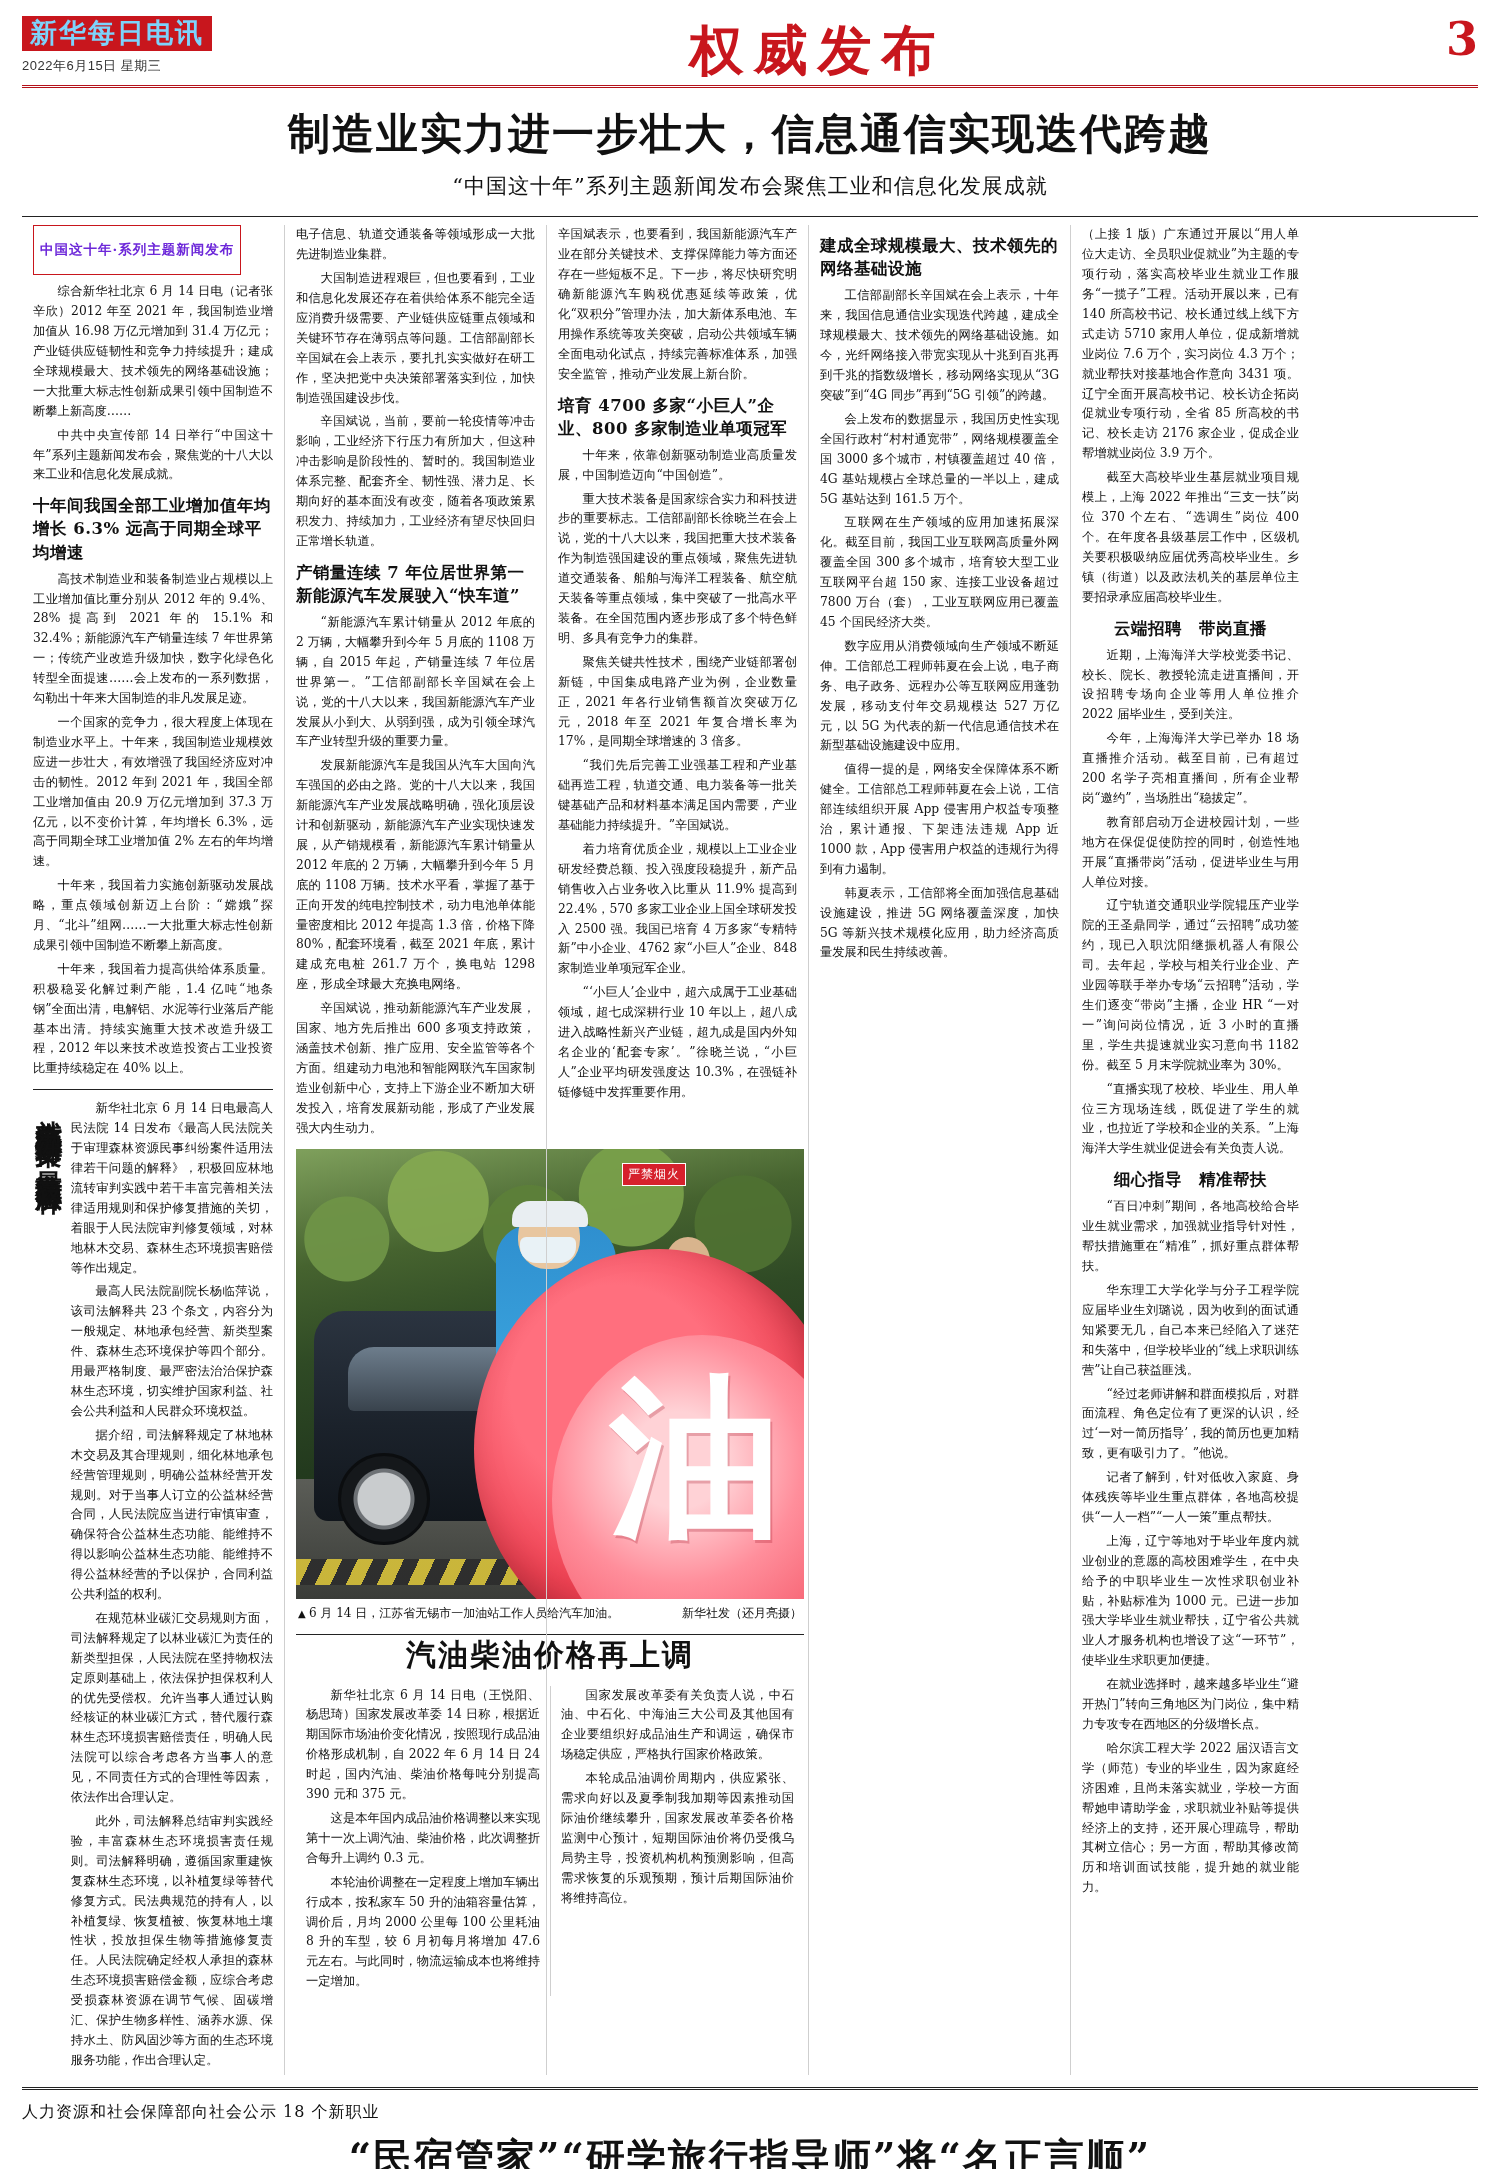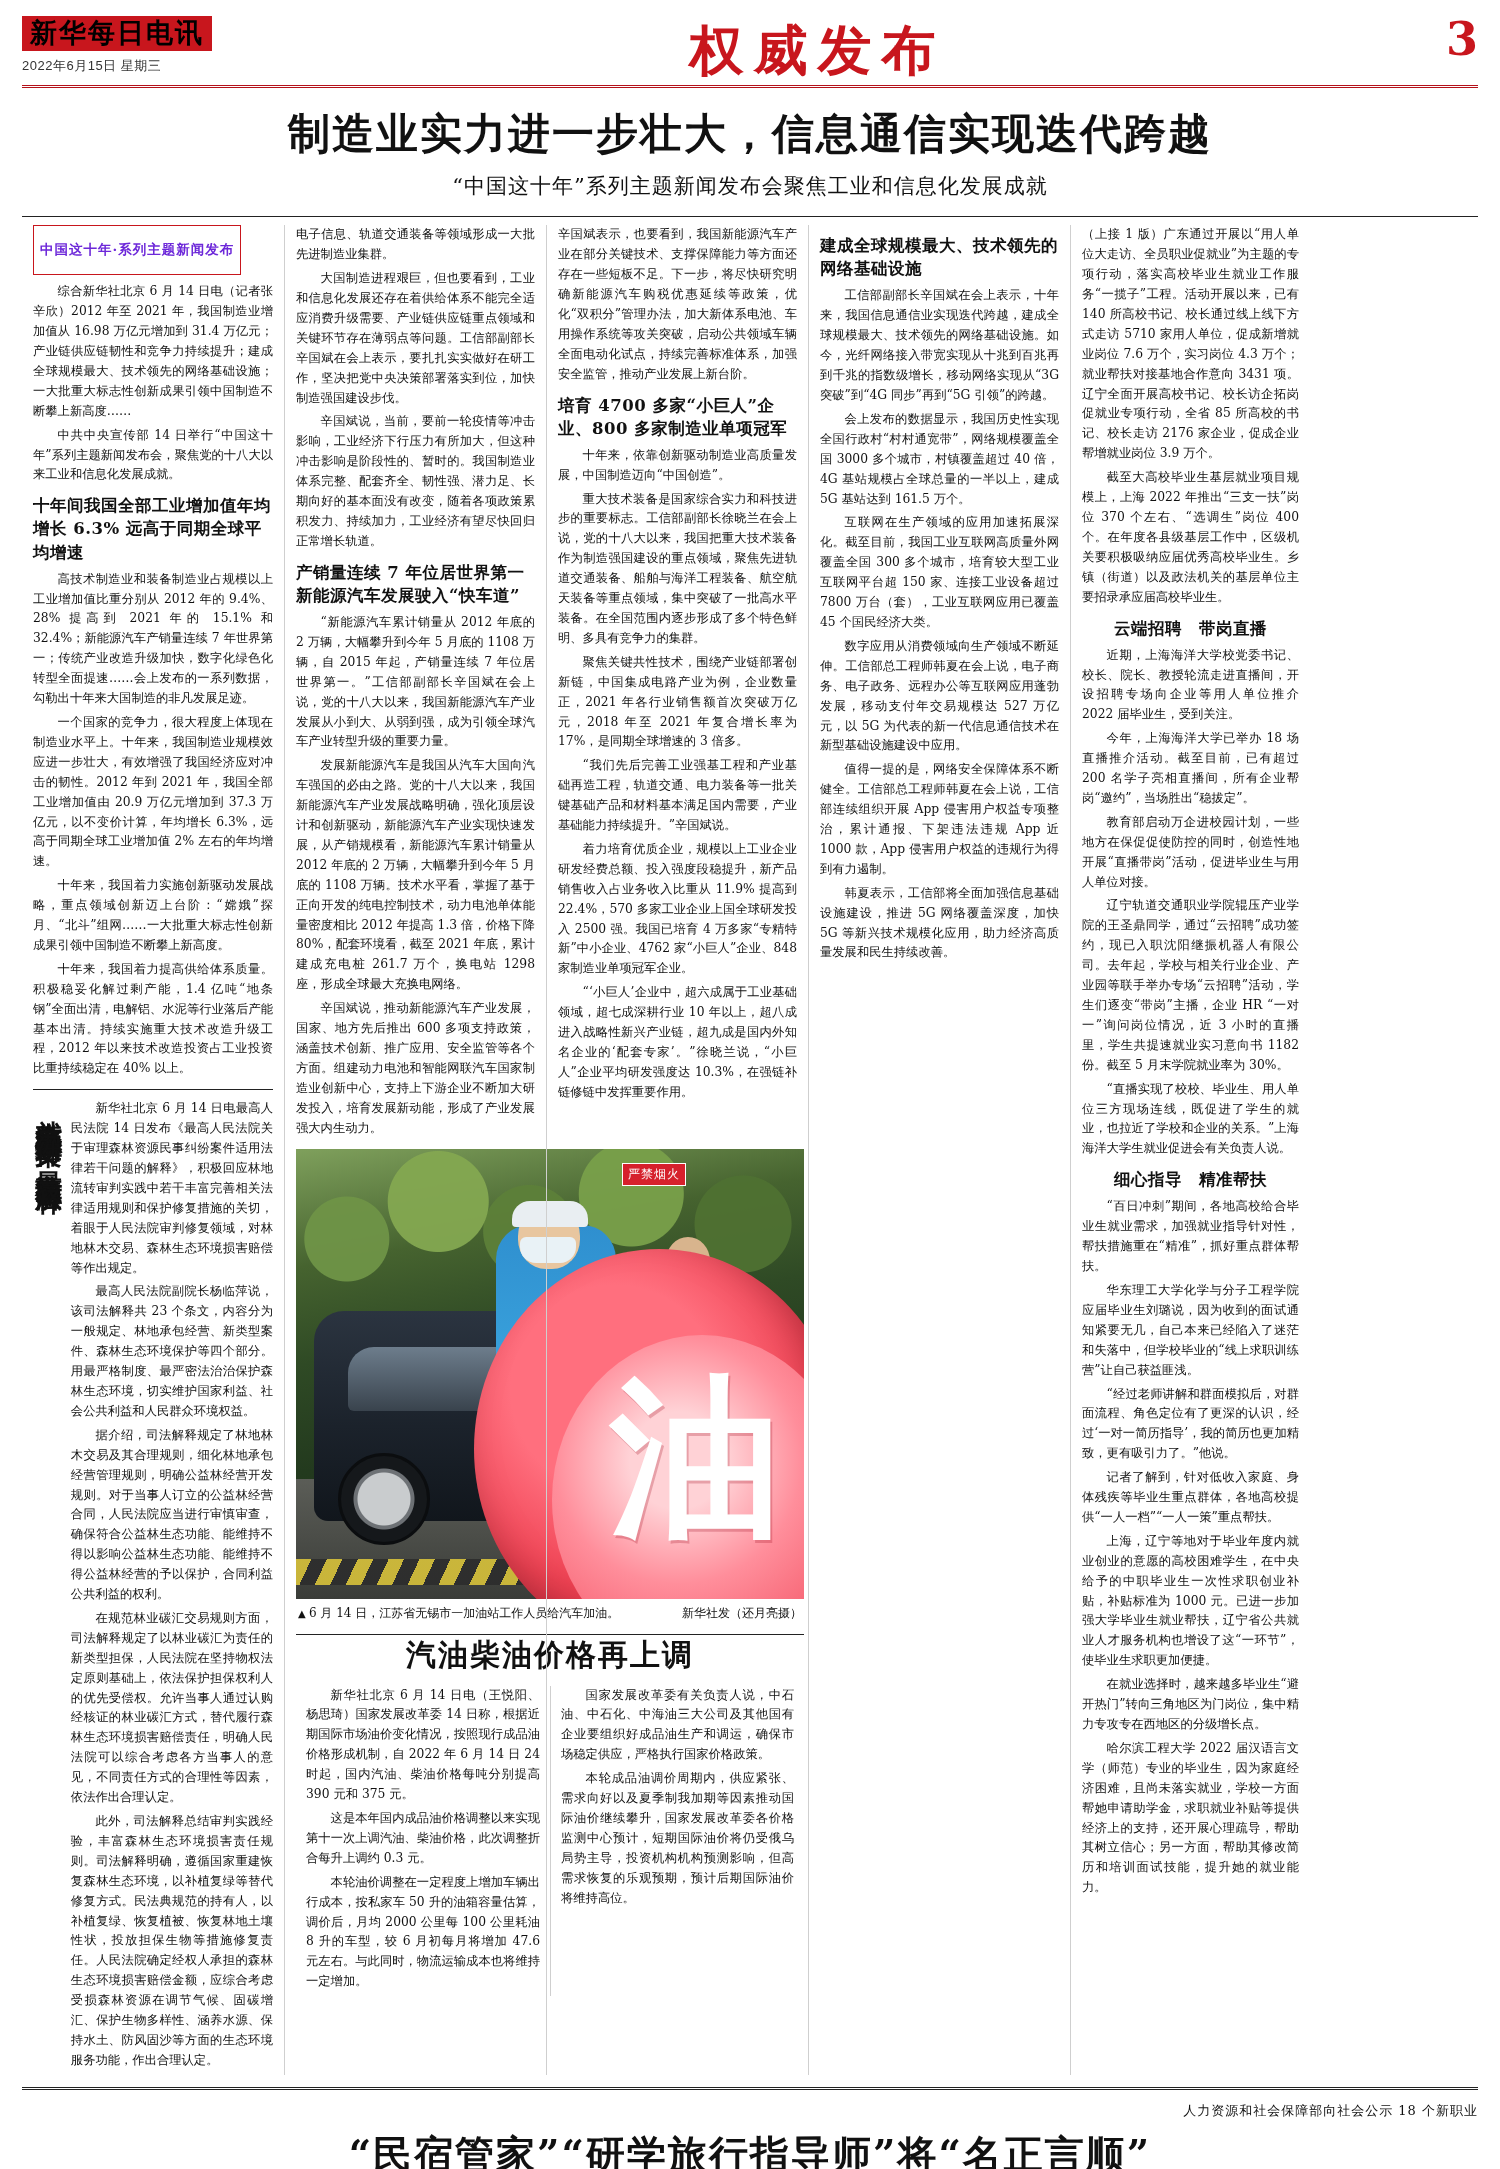--- a/index.html
+++ b/index.html
@@ -19,21 +19,21 @@
   .masthead {
     border-bottom:3px double #b4111a;
     display:flex; align-items:flex-start;
     padding-bottom:6px;
     height:74px;
   }
   .mast-left { width:255px; padding-top:2px; }
   .mast-logo {
     display:inline-block;
     background:#c8161d;
-    color:#000000;
+    color:#7dd3fc;
     font-family:"DejaVu Serif", serif;
     font-weight:bold;
     font-size:27px;
     letter-spacing:2px;
     padding:2px 8px 3px 8px;
     line-height:1.1;
   }
   .mast-date {
     font-size:13px; color:#333; margin-top:6px; letter-spacing:.5px;
     font-family:"Liberation Sans", sans-serif;
@@ -272,23 +272,23 @@
   .two-sub .sc { width:50%; padding:0 10px; }
   .two-sub .sc + .sc { border-left:1px solid #cfcfcf; }
 
   
   .bottom {
     border-top:3px double #222;
     margin-top:12px;
     padding-top:12px;
   }
   .bottom-kicker {
-    text-align:right;
-    font-family:"DejaVu Serif", serif;
-    font-size:13px;
+    text-align:left;
+    font-family:"DejaVu Serif", serif;
+    font-size:16px;
     letter-spacing:1px;
     margin-bottom:8px;
   }
   .bottom-title {
     text-align:center;
     font-family:"DejaVu Serif", serif;
     font-weight:bold;
     font-size:39px;
     letter-spacing:2px;
     margin-bottom:16px;

